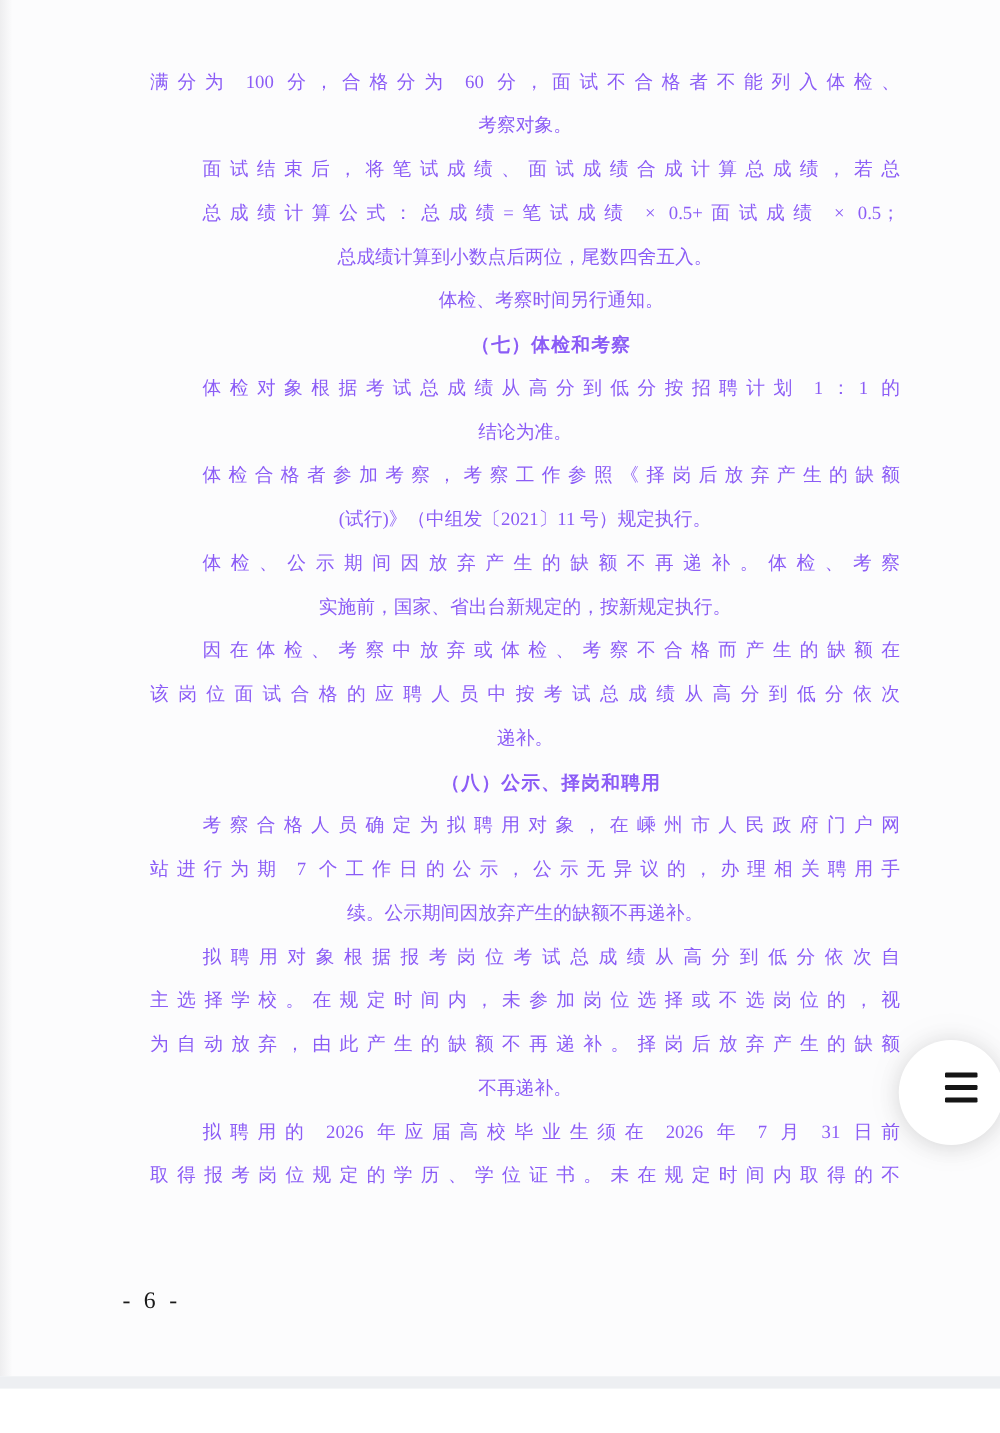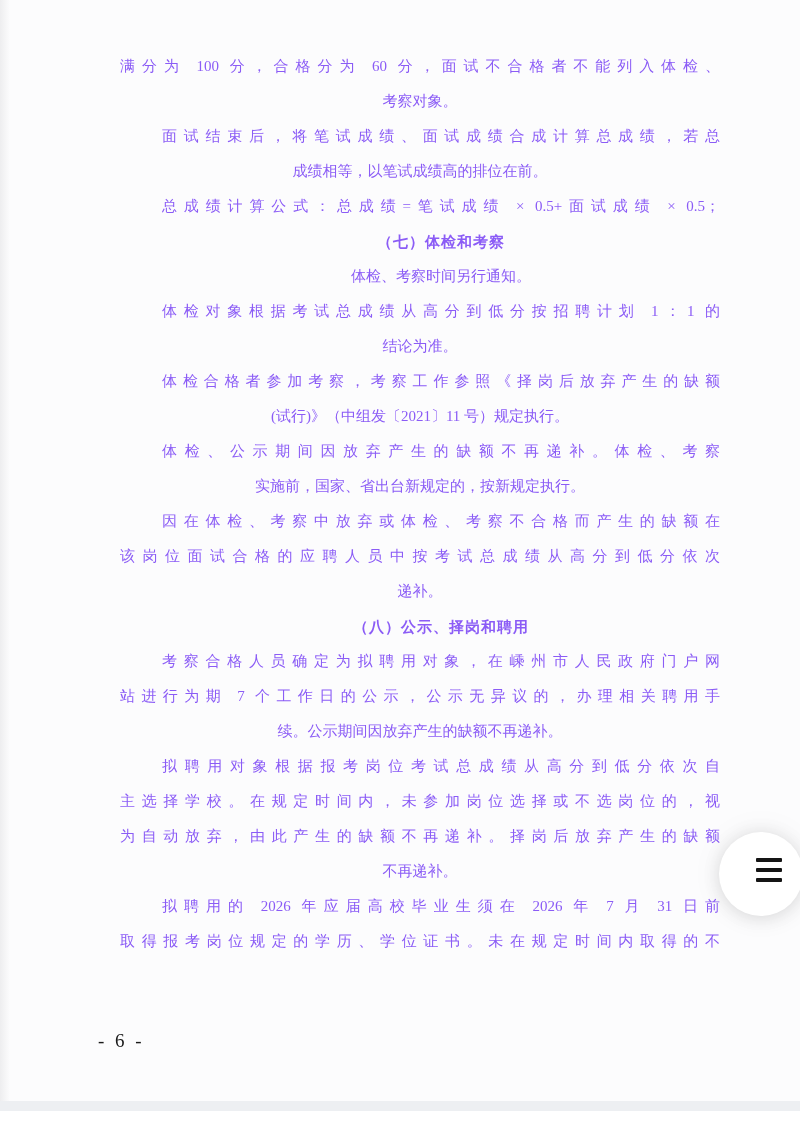--- a/index.html
+++ b/index.html
@@ -122,24 +122,24 @@
 <body>
 
 <div class="viewer">
 
   <div class="scan-page">
     <div class="edge-shade"></div>
     <div class="text-col" id="text-col">
         <div class="line fill">满分为 100 分，合格分为 60 分，面试不合格者不能列入体检、</div>
         <div class="line">考察对象。</div>
         <div class="line indent fill">面试结束后，将笔试成绩、面试成绩合成计算总成绩，若总</div>
-        <div class="line">成绩相等，以笔试成绩高的排位在前。</div>
         <div class="line indent fill">总成绩计算公式：总成绩=笔试成绩 × 0.5+面试成绩 × 0.5；</div>
+        <div class="line">总成绩计算到小数点后两位，尾数四舍五入。</div>
+        <div class="line indent">体检、考察时间另行通知。</div>
         <div class="line heading indent">（七）体检和考察</div>
-        <div class="line indent">体检、考察时间另行通知。</div>
         <div class="line indent fill">体检对象根据考试总成绩从高分到低分按招聘计划 1：1 的</div>
         <div class="line">结论为准。</div>
         <div class="line indent fill">体检合格者参加考察，考察工作参照《择岗后放弃产生的缺额</div>
         <div class="line">(试行)》（中组发〔2021〕11 号）规定执行。</div>
         <div class="line indent fill">体检、公示期间因放弃产生的缺额不再递补。体检、考察</div>
         <div class="line">实施前，国家、省出台新规定的，按新规定执行。</div>
         <div class="line indent fill">因在体检、考察中放弃或体检、考察不合格而产生的缺额在</div>
         <div class="line fill">该岗位面试合格的应聘人员中按考试总成绩从高分到低分依次</div>
         <div class="line">递补。</div>
         <div class="line heading indent">（八）公示、择岗和聘用</div>

